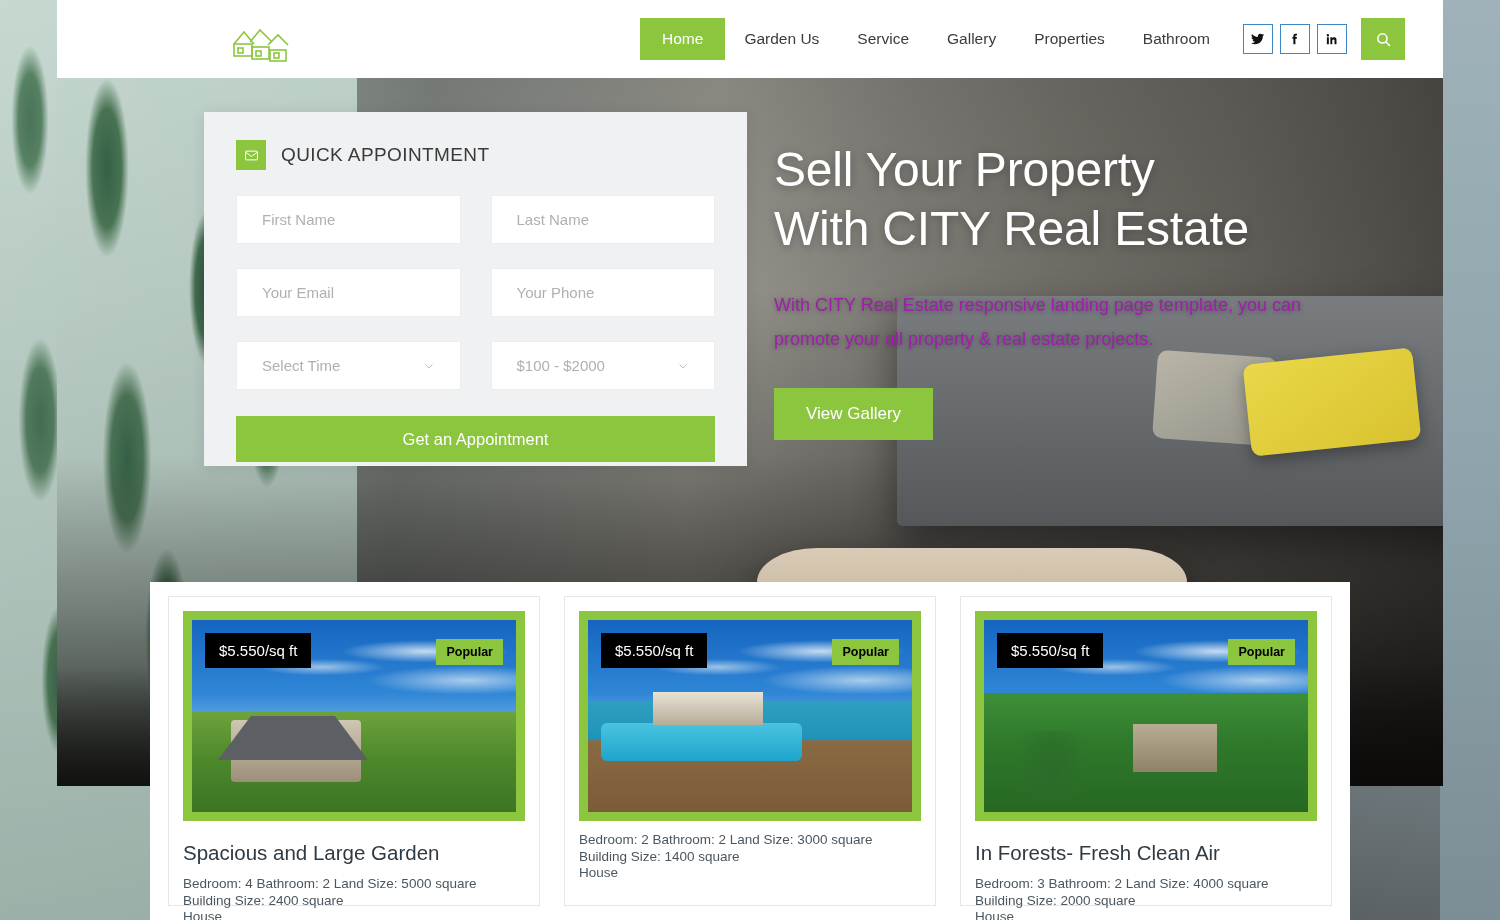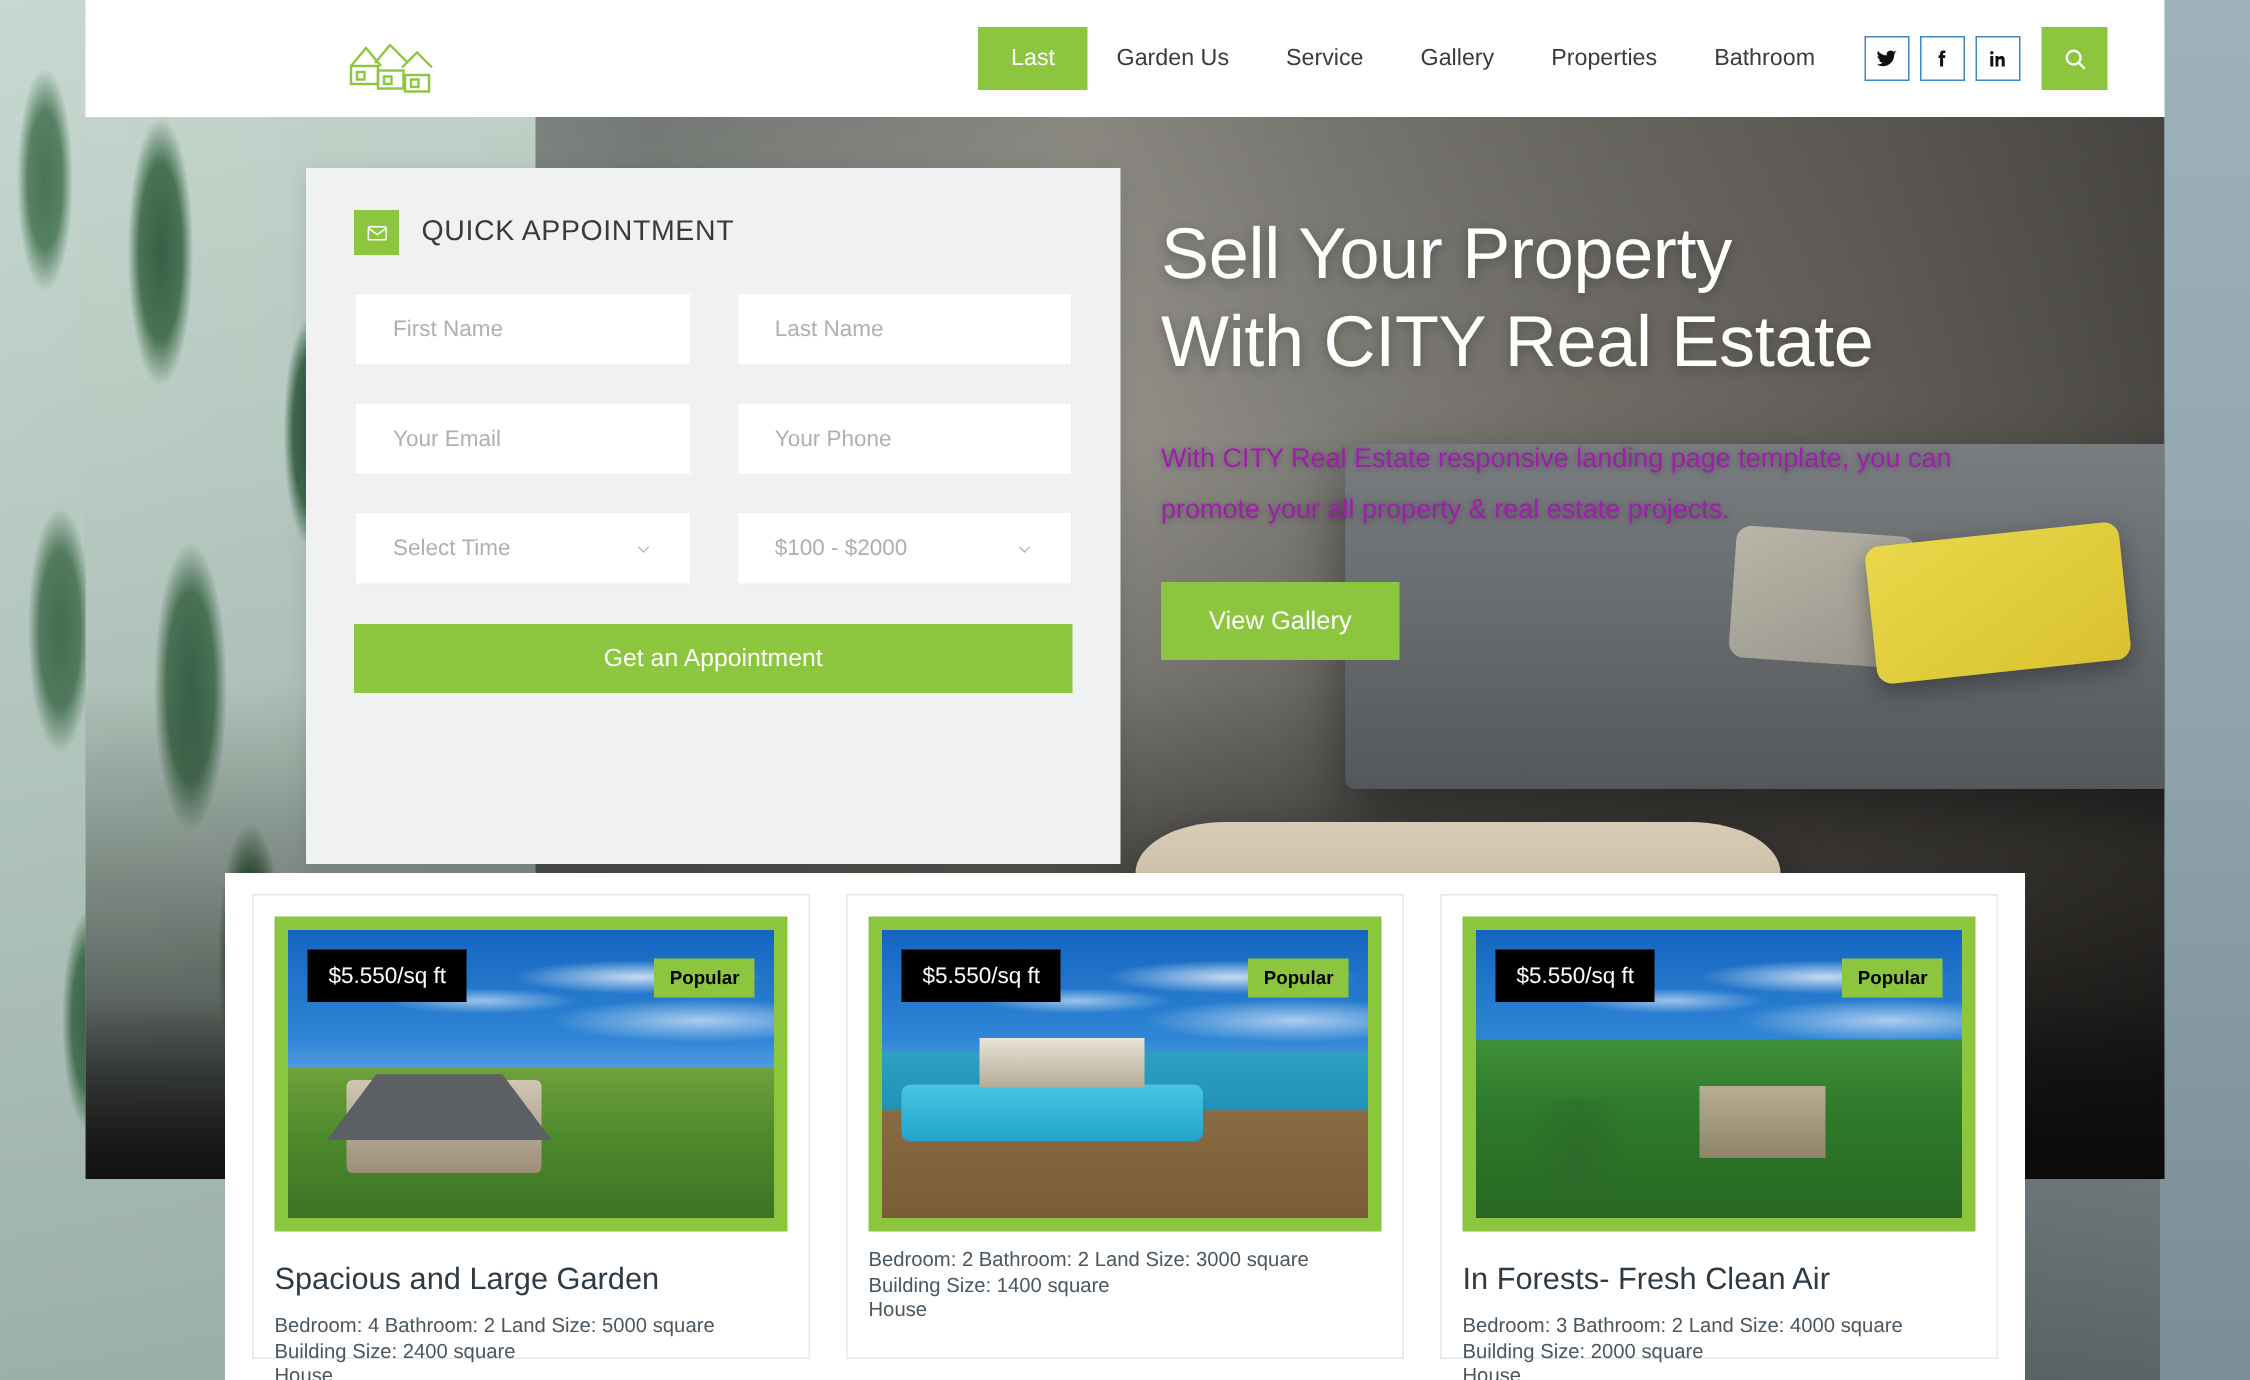--- a/index.html
+++ b/index.html
@@ -145,21 +145,21 @@
     border-radius:60px/34px;
     box-shadow:0 16px 34px rgba(0,0,0,.5);
   }
   .hero-dark-bottom{
     position:absolute; left:0; bottom:0; width:100%; height:120px;
     background:linear-gradient(180deg, rgba(0,0,0,0) 0%, rgba(10,9,8,.82) 100%);
   }
 
   
   .appt{
-    position:absolute; left:147px; top:34px; width:543px; height:464px;
+    position:absolute; left:147px; top:34px; width:543px; height:354px;
     background:#f0f1f2;
     box-shadow:0 2px 14px rgba(0,0,0,.10);
     padding:28px 32px;
   }
   .appt-head{ display:flex; align-items:center; gap:15px; margin-bottom:25px; }
   .appt-icon{
     width:30px; height:30px; background:#8cc63e;
     display:flex; align-items:center; justify-content:center;
   }
   .appt-icon svg{ width:15px; height:15px; stroke:#fff; fill:none; stroke-width:1.6; }
@@ -298,21 +298,21 @@
       <div class="logo-text">
         <div class="logo-words">
           <span class="logo-city">CITY</span>
           <span class="logo-re">Real Estate</span>
         </div>
         <div class="logo-rule"></div>
       </div>
     </div>
 
     <div class="nav">
-      <a class="nav-link active" href="#">Last</a>
+      <a class="nav-link active" href="#">Home</a>
       <a class="nav-link" href="#">Garden Us</a>
       <a class="nav-link" href="#">Service</a>
       <a class="nav-link" href="#">Gallery</a>
       <a class="nav-link" href="#">Properties</a>
       <a class="nav-link" href="#">Bathroom</a>
 
       <div class="social">
         <div class="soc">
           <svg viewBox="0 0 24 24">
             <path d="M23 4.9c-.8.4-1.7.6-2.6.8.9-.6 1.6-1.4 2-2.5-.9.5-1.9.9-2.9 1.1a4.6 4.6 0 0 0-7.8 4.2C7.7 8.3 4.1 6.4 1.7 3.4a4.6 4.6 0 0 0 1.4 6.1c-.7 0-1.4-.2-2-.5 0 2.2 1.6 4 3.7 4.5-.6.2-1.3.2-2 .1a4.6 4.6 0 0 0 4.3 3.2A9.2 9.2 0 0 1 0 18.7a13 13 0 0 0 7.1 2.1c8.5 0 13.2-7.1 13.2-13.2v-.6c.9-.7 1.7-1.5 2.3-2.4z"></path>

